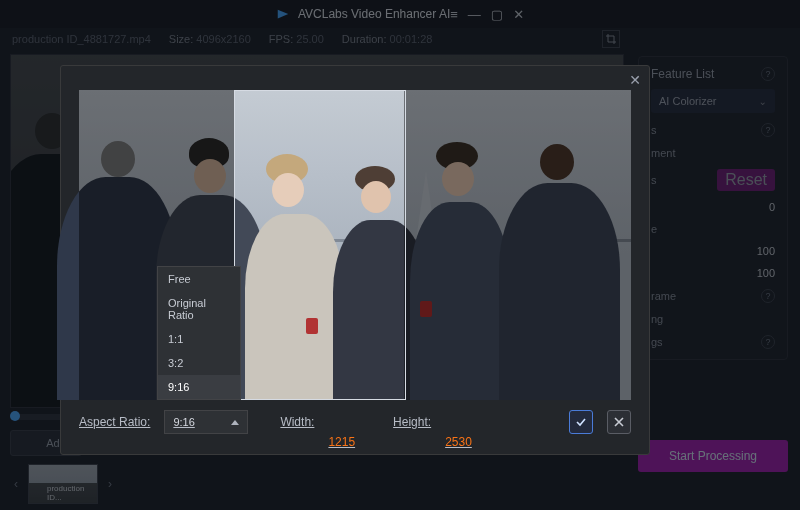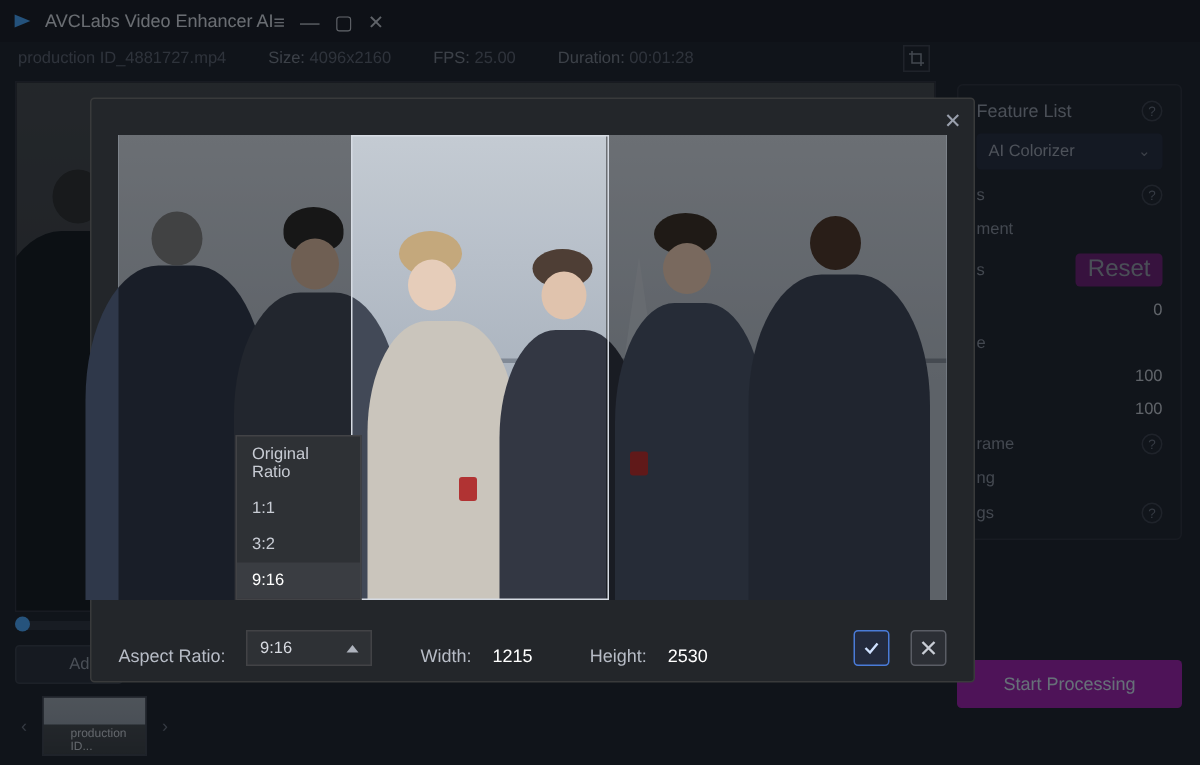--- a/index.html
+++ b/index.html
@@ -13,38 +13,38 @@
     overflow: hidden;
     position: relative;
   }
   
   .titlebar {
     height: 28px;
     background: #15181f;
     display: flex;
     align-items: center;
     padding: 0 8px;
-    justify-content: flex-start;
+    justify-content: center;
   }
   .titlebar-left { display: flex; align-items: center; gap: 8px; }
   .logo-icon {
     width: 14px; height: 14px;
     display: inline-block;
   }
   .title-text { color: #dfe3ea; font-size: 12px; }
   .titlebar-right { display: flex; align-items: center; gap: 10px; }
   .win-btn { color: #c8ccd4; cursor: pointer; font-size: 13px; line-height: 1; }
 
   
   .infobar {
     height: 22px;
     padding: 0 12px;
     display: flex;
     align-items: center;
-    gap: 28px;
+    gap: 18px;
     color: #5c6270;
     font-size: 11px;
     position: relative;
   }
   .infobar .lbl { color: #7b818d; }
   .crop-btn {
     position: absolute;
     right: 180px;
     top: 2px;
     width: 18px; height: 18px;
@@ -264,40 +264,41 @@
     color: #c8ccd4;
     cursor: pointer;
   }
   .ratio-item.selected {
     background: #3a3d42;
     color: #fff;
   }
 
   .modal-footer {
     height: 44px;
-    display: flex; align-items: flex-end;
+    display: flex; align-items: center;
     padding: 0 18px;
     gap: 14px;
     font-size: 12px;
     color: #b7bcc6;
+    text-decoration: underline;
   }
   .ratio-select {
     width: 84px; height: 24px;
     background: #2e3135;
     border: 1px solid #424346;
     display: flex; align-items: center; justify-content: space-between;
     padding: 0 8px; font-size: 11px; color: #d7dae1;
   }
   .chev-up {
     width: 0; height: 0;
     border-left: 4px solid transparent;
     border-right: 4px solid transparent;
     border-bottom: 5px solid #aeb3bd;
   }
-  .dim-field { color: #ffffff; margin-top: 40px; }
+  .dim-field { color: #f97316; margin-top: 40px; }
   .spacer { flex: 1; }
   .sq-btn {
     width: 24px; height: 24px;
     border: 1px solid #4a7bd8;
     border-radius: 3px;
     display: flex; align-items: center; justify-content: center;
     color: #cfd9ef;
     background: #232a3d;
   }
   .sq-btn.cancel { border-color: #5a5d65; background: #2c2f35; color: #c8ccd4; }
@@ -457,20 +458,21 @@
           </div>
         <div class="person p6">
             <div class="head"></div>
           </div>
       </div>
       <div class="crop-dim left"></div>
       <div class="crop-dim right"></div>
       <div class="crop-overlay"></div>
 
       <div class="ratio-menu">
+        <div class="ratio-item">Free</div>
         <div class="ratio-item">Original Ratio</div>
         <div class="ratio-item">1:1</div>
         <div class="ratio-item">3:2</div>
         <div class="ratio-item selected">9:16</div>
       </div>
     </div>
 
     <div class="modal-footer">
       <span>Aspect Ratio:</span>
       <div class="ratio-select">

